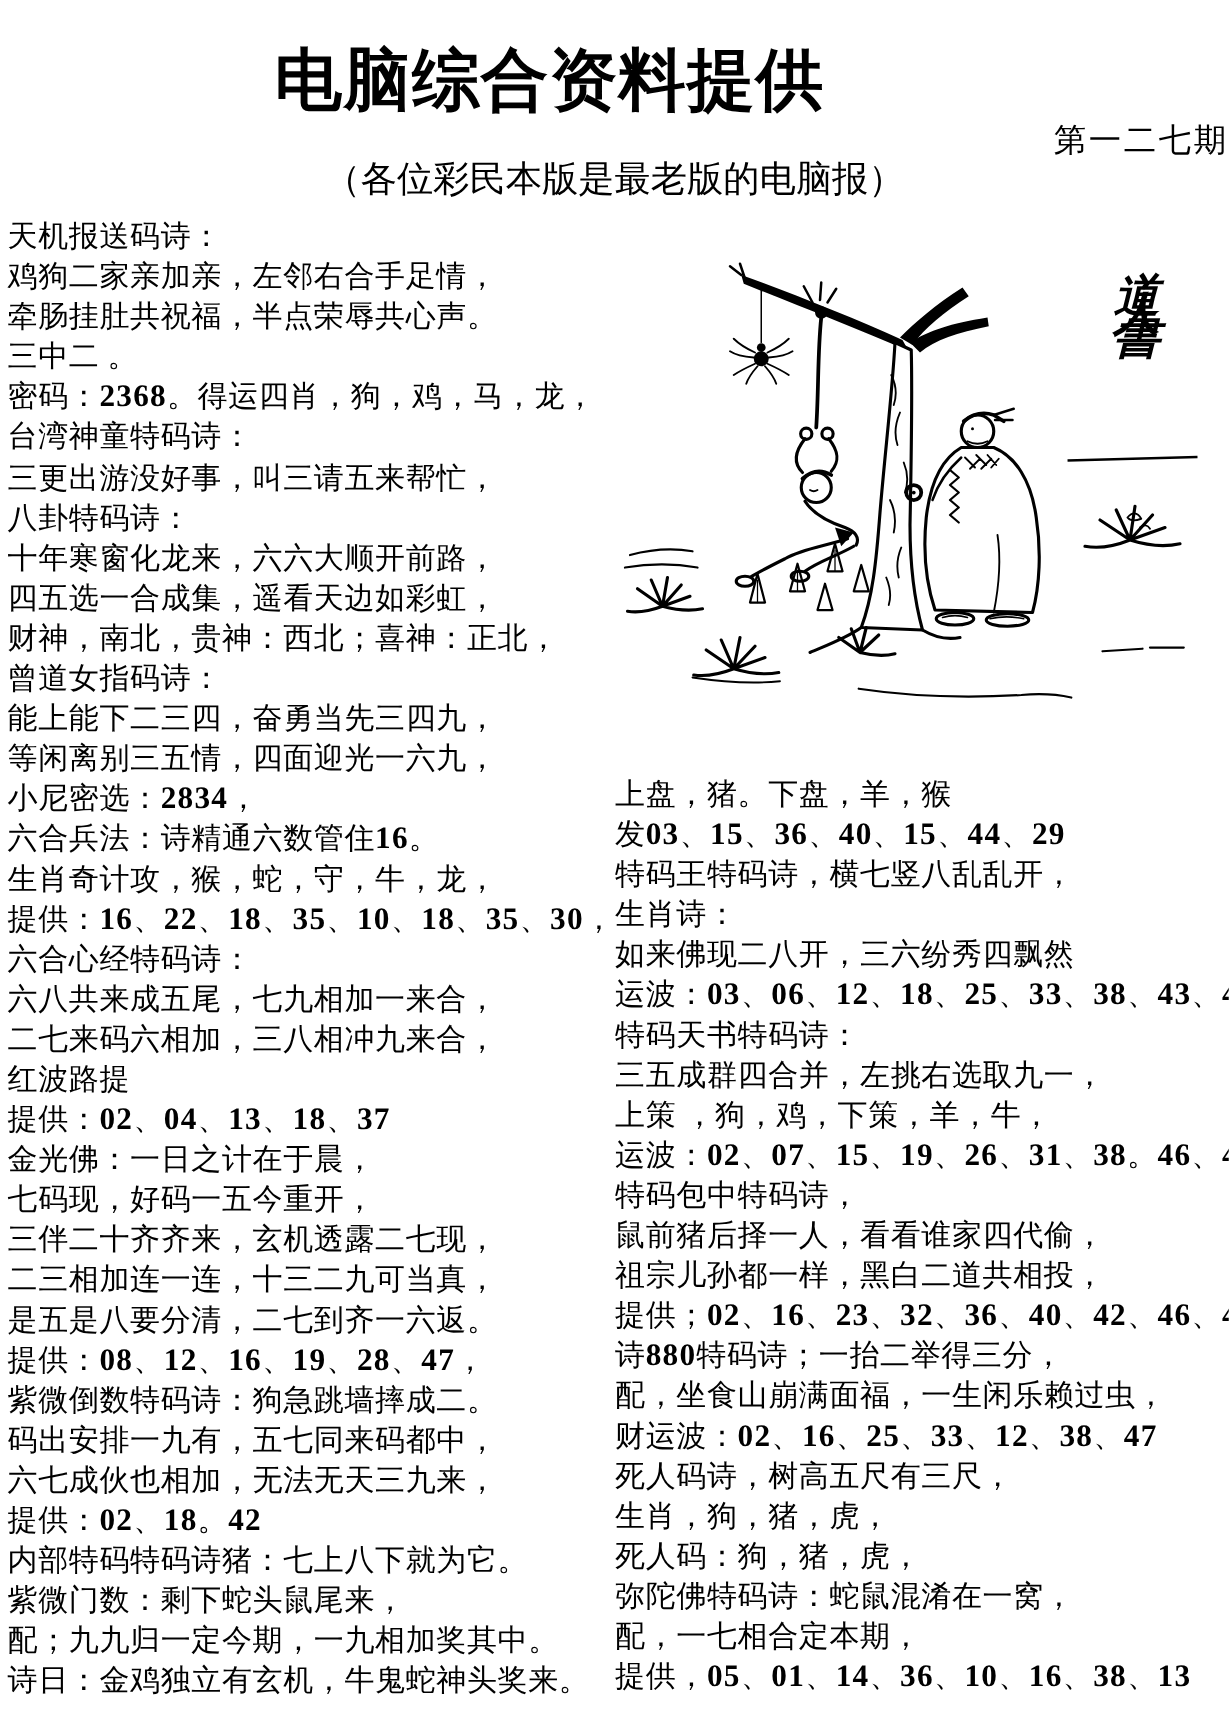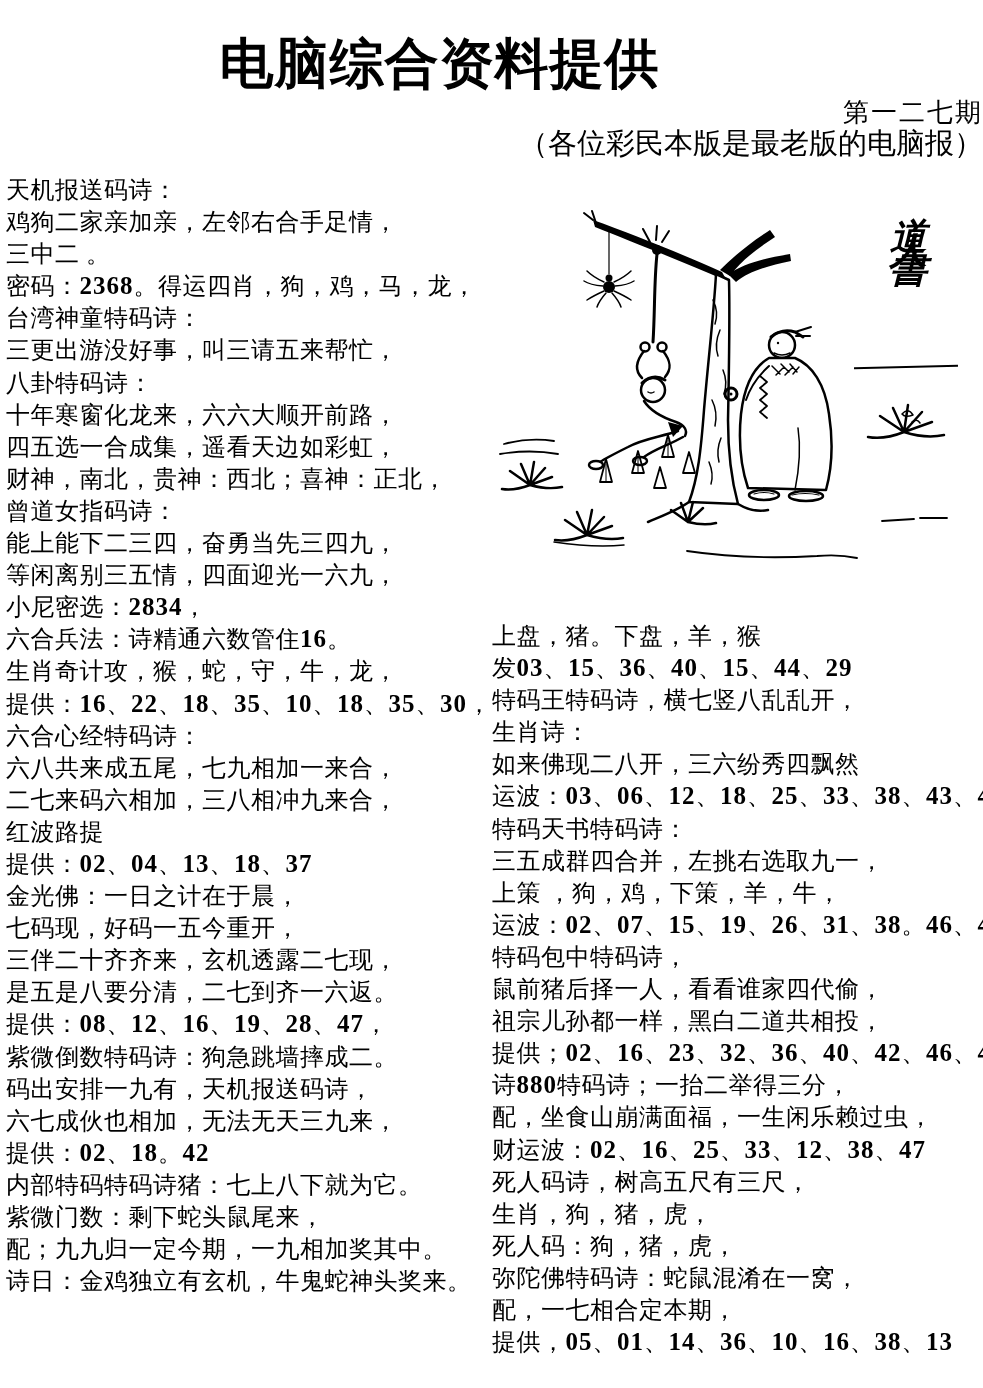--- a/index.html
+++ b/index.html
@@ -2,21 +2,21 @@
 <html><head>
 <meta charset="utf-8">
 <style>
   html,body{margin:0;padding:0;background:#ffffff;}
   body{width:983px;height:1388px;position:relative;overflow:hidden;
        font-family:"Liberation Serif",serif;color:#000;}
   .title{position:absolute;top:28px;left:0;width:100%;text-align:center;
          font-size:54px;font-weight:bold;letter-spacing:1px;transform:translateX(-52px);}
   .issue{position:absolute;top:95px;left:0;width:100%;text-align:right;
          font-size:26px;letter-spacing:2px;}
-  .subtitle{position:absolute;top:124px;left:0;width:100%;text-align:right;
+  .subtitle{position:absolute;top:124px;left:0;width:100%;text-align:center;
          font-size:29px;}
   .col{position:absolute;white-space:nowrap;margin-top:10px;}
   .col .line{height:32.1px;line-height:32.1px;font-size:24px;letter-spacing:0.5px;}
   .col .line b{font-weight:700;font-size:25px;letter-spacing:1px;}
   #leftCol{left:6px;top:164px;width:482px;}
   #rightCol{left:492px;top:610px;width:491px;}
   .illustration{position:absolute;left:492px;top:170px;width:488px;height:438px;}
   .illustration svg{position:absolute;left:0;top:0;width:488px;height:438px;}
   .signature{position:absolute;top:18px;right:52px;writing-mode:vertical-rl;
          text-orientation:upright;font-size:37px;font-weight:bold;font-style:italic;
@@ -27,20 +27,21 @@
 </head>
 <body>
 
 <div class="title">电脑综合资料提供</div>
 <div class="issue">第一二七期</div>
 <div class="subtitle">（各位彩民本版是最老版的电脑报）</div>
 
 <div id="leftCol" class="col">
     <div class="line">天机报送码诗：</div>
     <div class="line">鸡狗二家亲加亲，左邻右合手足情，</div>
+    <div class="line">牵肠挂肚共祝福，半点荣辱共心声。</div>
     <div class="line">三中二 。</div>
     <div class="line">密码：<b>2368</b>。得运四肖，狗，鸡，马，龙，</div>
     <div class="line">台湾神童特码诗：</div>
     <div class="line">三更出游没好事，叫三请五来帮忙，</div>
     <div class="line">八卦特码诗：</div>
     <div class="line">十年寒窗化龙来，六六大顺开前路，</div>
     <div class="line">四五选一合成集，遥看天边如彩虹，</div>
     <div class="line">财神，南北，贵神：西北；喜神：正北，</div>
     <div class="line">曾道女指码诗：</div>
     <div class="line">能上能下二三四，奋勇当先三四九，</div>
@@ -50,24 +51,25 @@
     <div class="line">生肖奇计攻，猴，蛇，守，牛，龙，</div>
     <div class="line">提供：<b>16</b>、<b>22</b>、<b>18</b>、<b>35</b>、<b>10</b>、<b>18</b>、<b>35</b>、<b>30</b>，</div>
     <div class="line">六合心经特码诗：</div>
     <div class="line">六八共来成五尾，七九相加一来合，</div>
     <div class="line">二七来码六相加，三八相冲九来合，</div>
     <div class="line">红波路提</div>
     <div class="line">提供：<b>02</b>、<b>04</b>、<b>13</b>、<b>18</b>、<b>37</b></div>
     <div class="line">金光佛：一日之计在于晨，</div>
     <div class="line">七码现，好码一五今重开，</div>
     <div class="line">三伴二十齐齐来，玄机透露二七现，</div>
+    <div class="line">二三相加连一连，十三二九可当真，</div>
     <div class="line">是五是八要分清，二七到齐一六返。</div>
     <div class="line">提供：<b>08</b>、<b>12</b>、<b>16</b>、<b>19</b>、<b>28</b>、<b>47</b>，</div>
     <div class="line">紫微倒数特码诗：狗急跳墙摔成二。</div>
-    <div class="line">码出安排一九有，天机报送码诗，</div>
+    <div class="line">码出安排一九有，五七同来码都中，</div>
     <div class="line">六七成伙也相加，无法无天三九来，</div>
     <div class="line">提供：<b>02</b>、<b>18</b>。<b>42</b></div>
     <div class="line">内部特码特码诗猪：七上八下就为它。</div>
     <div class="line">紫微门数：剩下蛇头鼠尾来，</div>
     <div class="line">配；九九归一定今期，一九相加奖其中。</div>
     <div class="line">诗日：金鸡独立有玄机，牛鬼蛇神头奖来。</div>
   </div>
 <div id="rightCol" class="col">
     <div class="line">上盘，猪。下盘，羊，猴</div>
     <div class="line">发<b>03</b>、<b>15</b>、<b>36</b>、<b>40</b>、<b>15</b>、<b>44</b>、<b>29</b></div>

